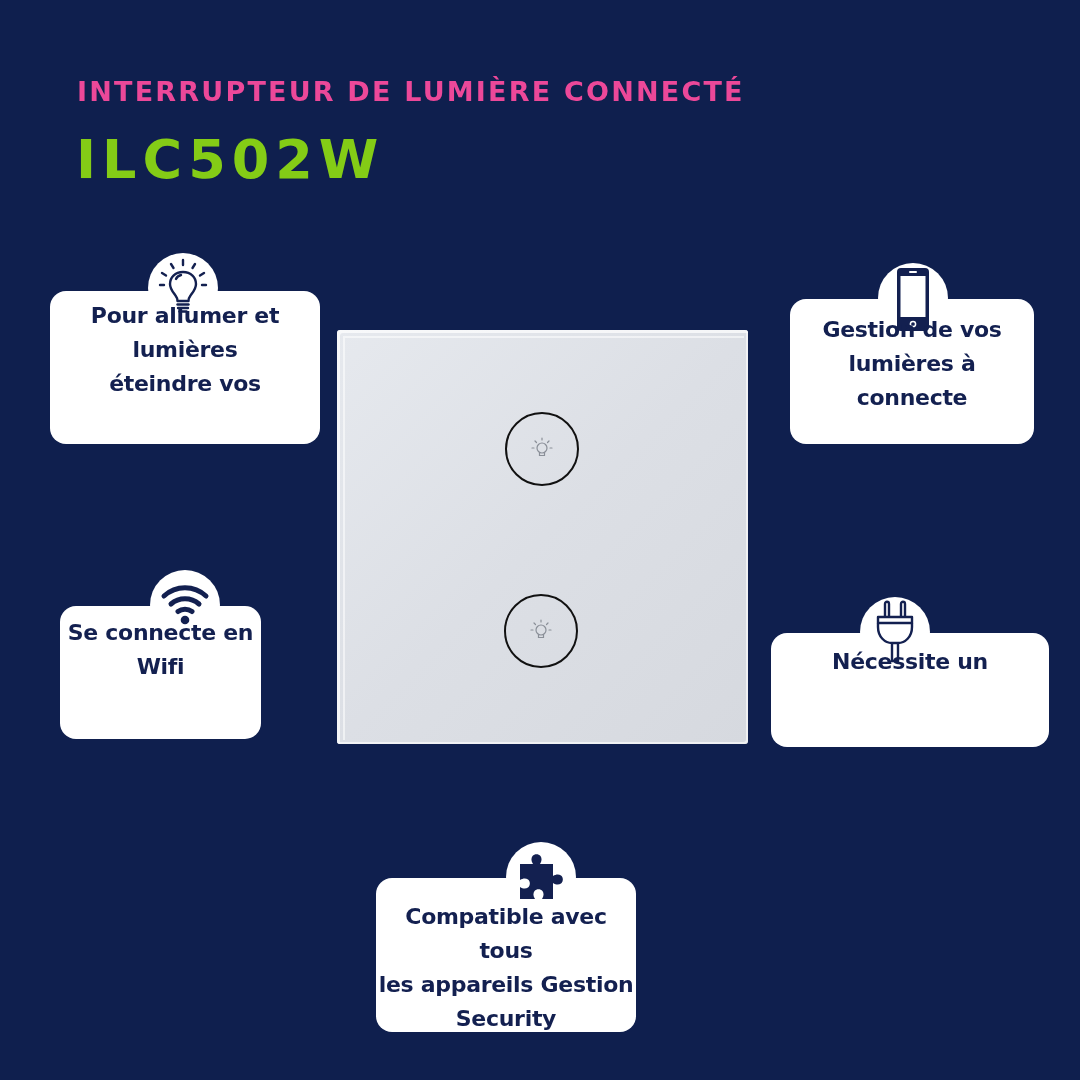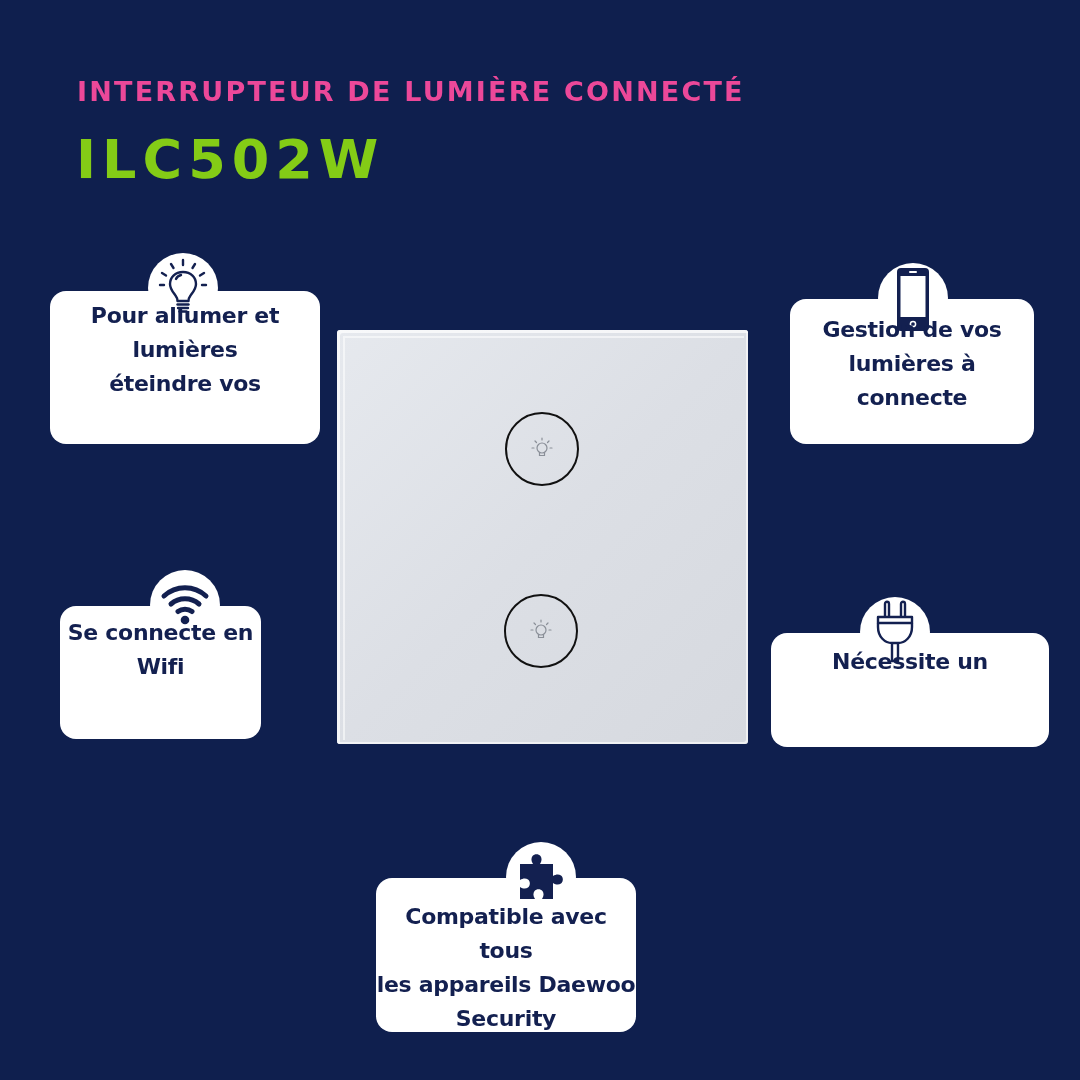--- a/index.html
+++ b/index.html
@@ -218,16 +218,16 @@
 </div>
 
 <div class="card" style="left:376px; top:878px; width:260px; height:154px; padding-top:22px;">
   <div class="bump" style="left:130px; top:-36px;">
     <svg width="52" height="52" viewBox="0 0 52 52" style="top:10px;">
       <path fill="#132050" d="M5 12 L18 12 C16 9 16 6 17.5 4 C19.5 1.5 23.5 1.5 25.5 4 C27 6 27 9 25 12 L38 12 L38 24 C41 22 44 22 46 23.5 C48.5 25.5 48.5 29.5 46 31.5 C44 33 41 33 38 31 L38 47 L27 47 C29 44 29 41 27.5 39 C25.5 36.5 21.5 36.5 19.5 39 C18 41 18 44 20 47 L5 47 L5 35 C8 37 11 37 13 35.5 C15.5 33.5 15.5 29.5 13 27.5 C11 26 8 26 5 28 Z"></path>
     </svg>
   </div>
   <div class="text">
     <div>Compatible avec tous</div>
-    <div>les appareils Daewoo</div>
+    <div>les appareils Gestion</div>
     <div>Security</div>
   </div>
 </div>
 
 </body></html>

